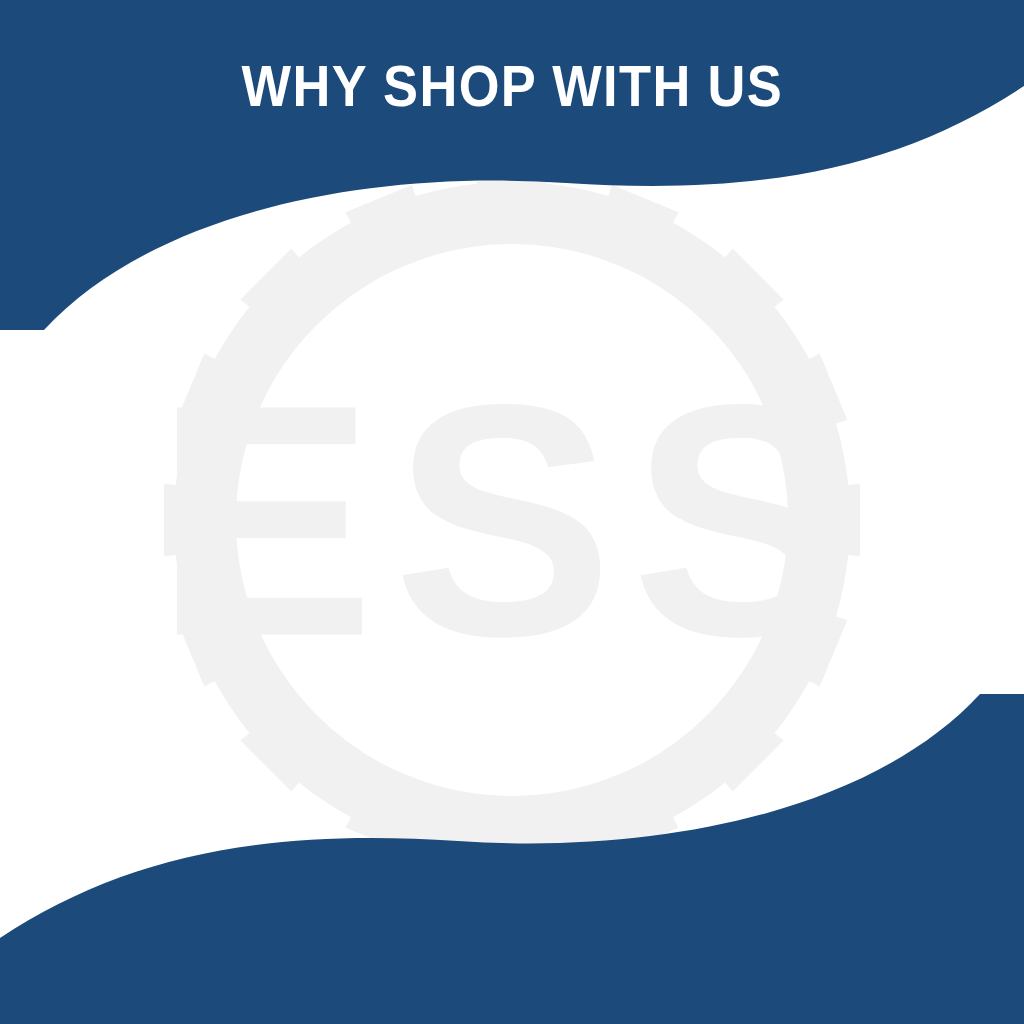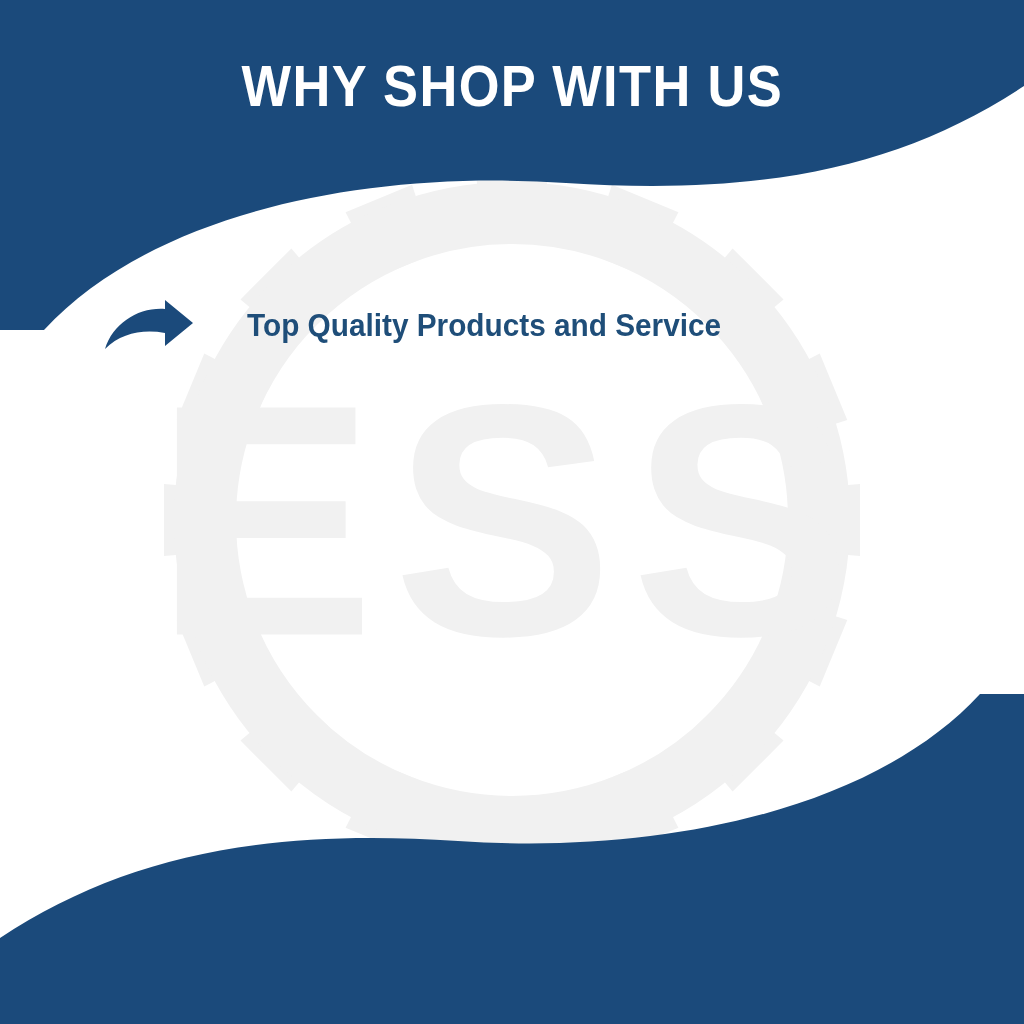--- a/index.html
+++ b/index.html
@@ -178,26 +178,19 @@
              L 1024 694 Z" fill="#1B4A7B"></path>
   </svg>
 
   <div id="title-bar">
     <h1 id="page-title">WHY SHOP WITH US</h1>
   </div>
 
   <div id="benefit-list">
 
 
-    <div class="benefit-row">
-      <svg class="arrow-icon" viewBox="0 0 92 54">
-        <path d="M 2 50 C 10 24, 36 8, 62 10 L 62 1 L 90 24 L 62 47 L 62 34
-                 C 40 30, 18 34, 2 50 Z" fill="#1B4A7B"></path>
-      </svg>
-      <span class="benefit-text">Top Quality Products and Service</span>
-    </div>
 
 
 
 
   </div>
 
 </div>
 
 </body></html>

